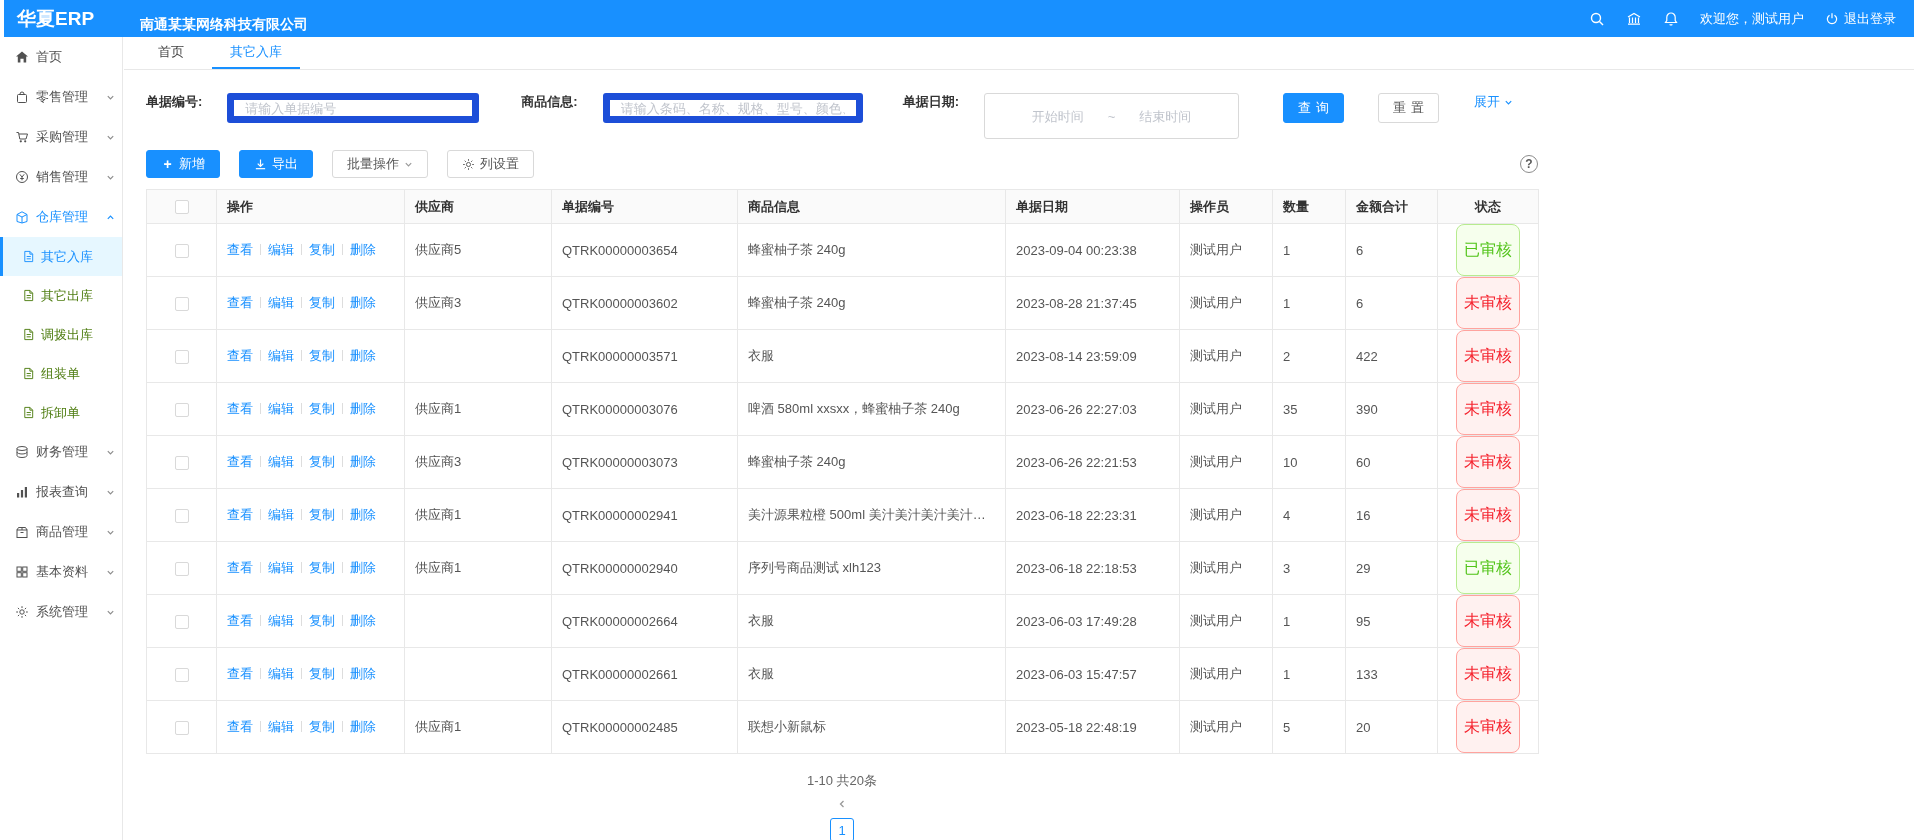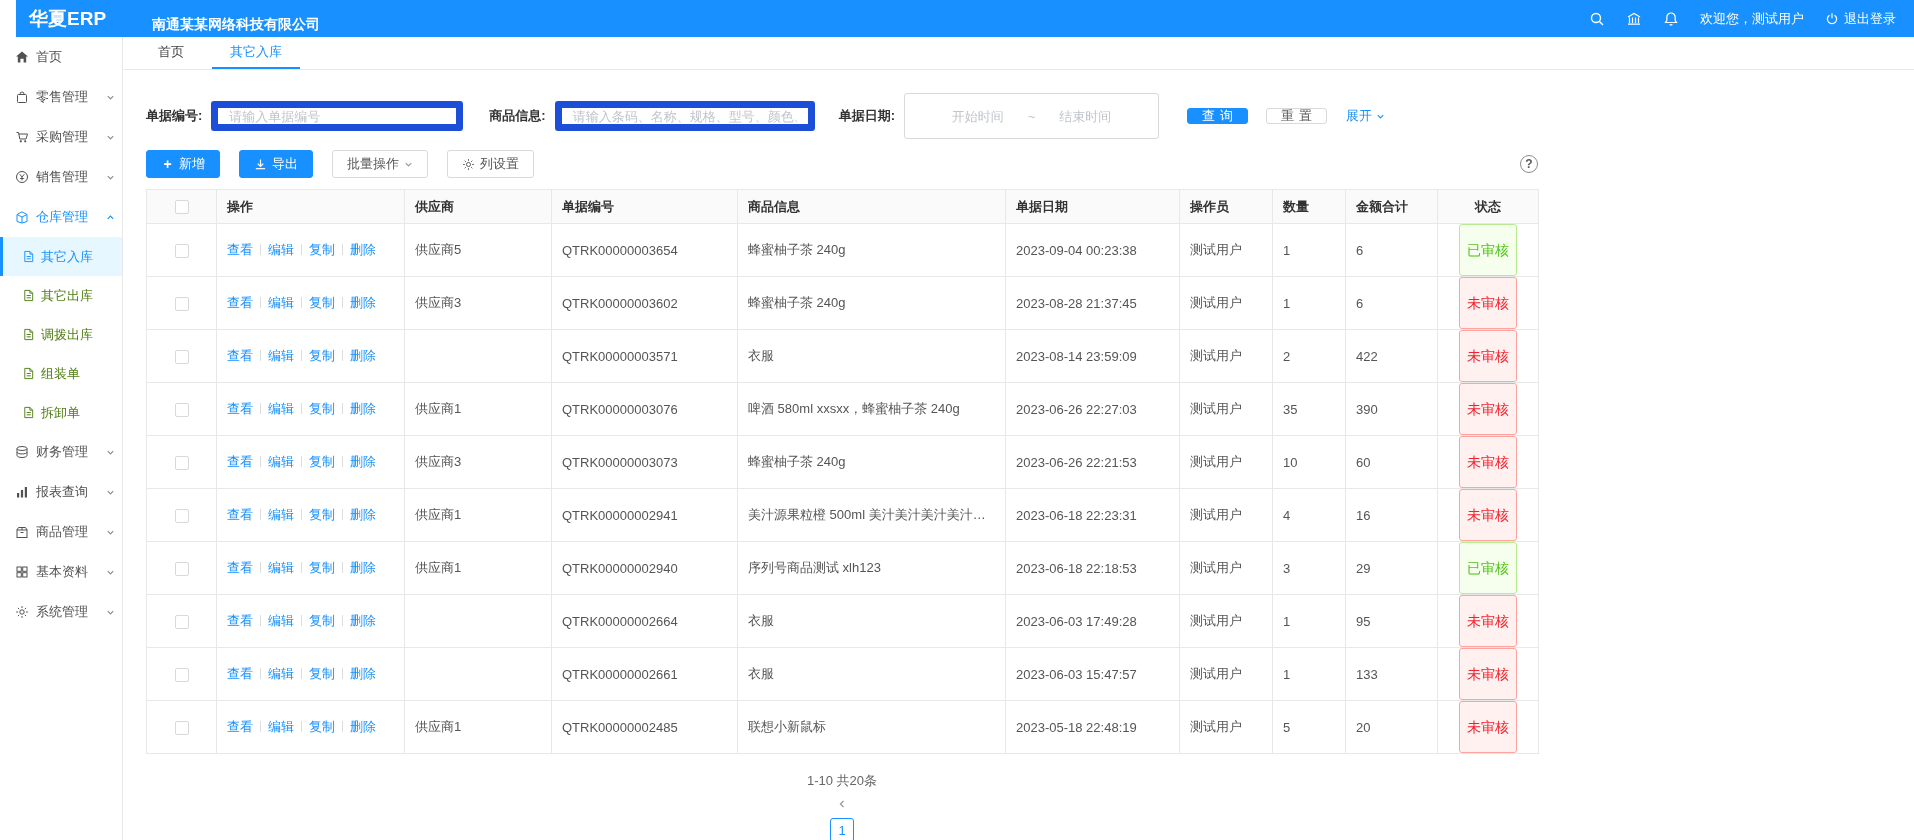--- a/index.html
+++ b/index.html
@@ -10,21 +10,21 @@
   }
   :root{
     --primary:#1890ff;
     --status-approved:#52c41a;
     --status-pending:#f5222d;
     --border:#e8e8e8;
   }
   svg{display:block;}
 
   
-  .topbar{ position:absolute; top:0; left:16px; right:0; height:37px;
+  .topbar{ position:absolute; top:0; left:4px; right:0; height:37px;
     background:var(--primary,#1890ff); display:flex; align-items:center; color:#fff; z-index:20;}
   .logo{ width:123px; padding-left:13px; font-size:19px; font-weight:bold; white-space:nowrap; cursor:pointer;}
   .company{ margin-left:13px; font-size:14px; font-weight:bold;margin-top:13px; }
   .topbar-right{ margin-left:auto; display:flex; align-items:center; gap:21px; padding-right:18px; font-size:13px;}
   .tb-icon{ width:16px; height:16px; color:#fff; cursor:pointer;}
   .tb-icon svg{ width:16px; height:16px; }
   .welcome{ white-space:nowrap; }
   .logout{ display:flex; align-items:center; gap:5px; cursor:pointer; white-space:nowrap;}
   .logout .tb-icon{ width:14px; height:14px;}
   .logout .tb-icon svg{ width:14px; height:14px;}
@@ -54,34 +54,34 @@
   .main{ position:absolute; top:37px; left:124px; right:0; bottom:0; background:#fff; }
   .tabbar{ height:33px; border-bottom:1px solid var(--border); display:flex; align-items:stretch;
     padding-left:30px; }
   .tab{ display:flex; align-items:center; padding:0 4px; margin-right:24px; font-size:13px;
     color:#444; cursor:pointer; border-bottom:2px solid transparent; }
   .tab.active{ color:var(--primary,#1890ff); border-bottom-color:var(--primary,#1890ff); padding:0 18px; }
 
   .content{ padding:23px 0 0 22px; width:1416px; }
 
   
-  .filter-row{ display:flex; align-items:center; margin-bottom:11px; }
+  .filter-row{ display:flex; align-items:flex-start; margin-bottom:11px;gap:16px; }
   .f-label{ font-size:13px; font-weight:bold; color:#333; margin-right:9px; white-space:nowrap;}
   .f-input{ height:30px; border:7px solid #1d4ed8; border-radius:3px; padding:0 11px;
     font-size:13px; color:#333; outline:none; background:#fff; font-family:inherit;}
   .f-input::placeholder{ color:#c0c4cc; }
   .w-bill{ width:252px; margin-right:26px; }
   .w-prod{ width:260px; margin-right:24px; }
   .date-range{ width:255px; height:46px; border:1px solid #d9d9d9; border-radius:3px;
     display:flex; align-items:center; justify-content:center; gap:6px; margin-right:28px; background:#fff; cursor:pointer;}
   .dr-input{ width:88px; border:none; outline:none; text-align:center; font-size:13px; color:#333; font-family:inherit; background:transparent;}
   .dr-input::placeholder{ color:#c0c4cc; }
   .dr-sep{ color:#c0c4cc; }
 
-  .btn{ height:16px; padding:0 14px; border-radius:3px; border:1px solid #d9d9d9; background:#fff;
+  .btn{ height:30px; padding:0 14px; border-radius:3px; border:1px solid #d9d9d9; background:#fff;
     font-size:13px; color:#555; cursor:pointer; display:inline-flex; align-items:center; gap:5px;
     font-family:inherit; white-space:nowrap;}
   .btn.primary{ background:var(--primary,#1890ff); border-color:var(--primary,#1890ff); color:#fff; }
   .btn.spaced{ letter-spacing:5px; padding:0 9px 0 14px; }
   .btn .b-icon{ width:13px; height:13px; display:flex; align-items:center; justify-content:center; font-size:14px; font-weight:bold;}
   .btn .b-icon svg{ width:13px; height:13px; }
   .chev{ width:9px; height:9px; color:inherit; }
   .chev svg{ width:9px; height:9px; }
   .chev.gray{ color:#999; }
   .expand-link{ color:var(--primary,#1890ff); display:inline-flex; align-items:center; gap:4px;
@@ -100,21 +100,21 @@
   th,td{ border:1px solid var(--border); padding:0 10px; height:39px;
     overflow:hidden; white-space:nowrap; text-overflow:ellipsis; text-align:left;}
   thead th{ background:#fafafa; font-weight:bold; color:#333; height:34px;}
   th.c-check, td.c-check{ text-align:center; padding:0;}
   th.c-op, td.c-act{ text-align:left;}
   th.c-status, td.c-status{ text-align:center;}
   .checkbox{ display:inline-block; width:14px; height:14px; border:1px solid #d9d9d9; border-radius:2px;
     background:#fff; vertical-align:middle; cursor:pointer;}
   .act{ color:var(--primary,#1890ff); cursor:pointer; text-decoration:none;}
   .act-sep{ display:inline-block; width:1px; height:11px; background:#ddd; margin:0 7px; vertical-align:-1px;}
-  .badge{ display:inline-block; font-size:14px; line-height:18px; padding:16px 7px; border-radius:3px;}
+  .badge{ display:inline-block; font-size:16px; line-height:18px; padding:16px 7px; border-radius:8px;}
   .badge.approved{ color:var(--status-approved,#52c41a); background:#f6ffed; border:1px solid #b7eb8f;}
   .badge.pending{ color:var(--status-pending,#f5222d); background:#fff1f0; border:1px solid #ffa39e;}
 
   
   .pagination{ display:flex; align-items:center; justify-content:flex-end; width:1392px;
     margin-top:18px; font-size:13px; color:#666; gap:9px;flex-direction:column;}
   .pg-arrow{ color:#999; cursor:pointer; width:10px; height:10px;}
   .pg-arrow svg{ width:10px; height:10px;}
   .pg-arrow.left{ transform:rotate(90deg); }
   .pg-arrow.right{ transform:rotate(-90deg); }

